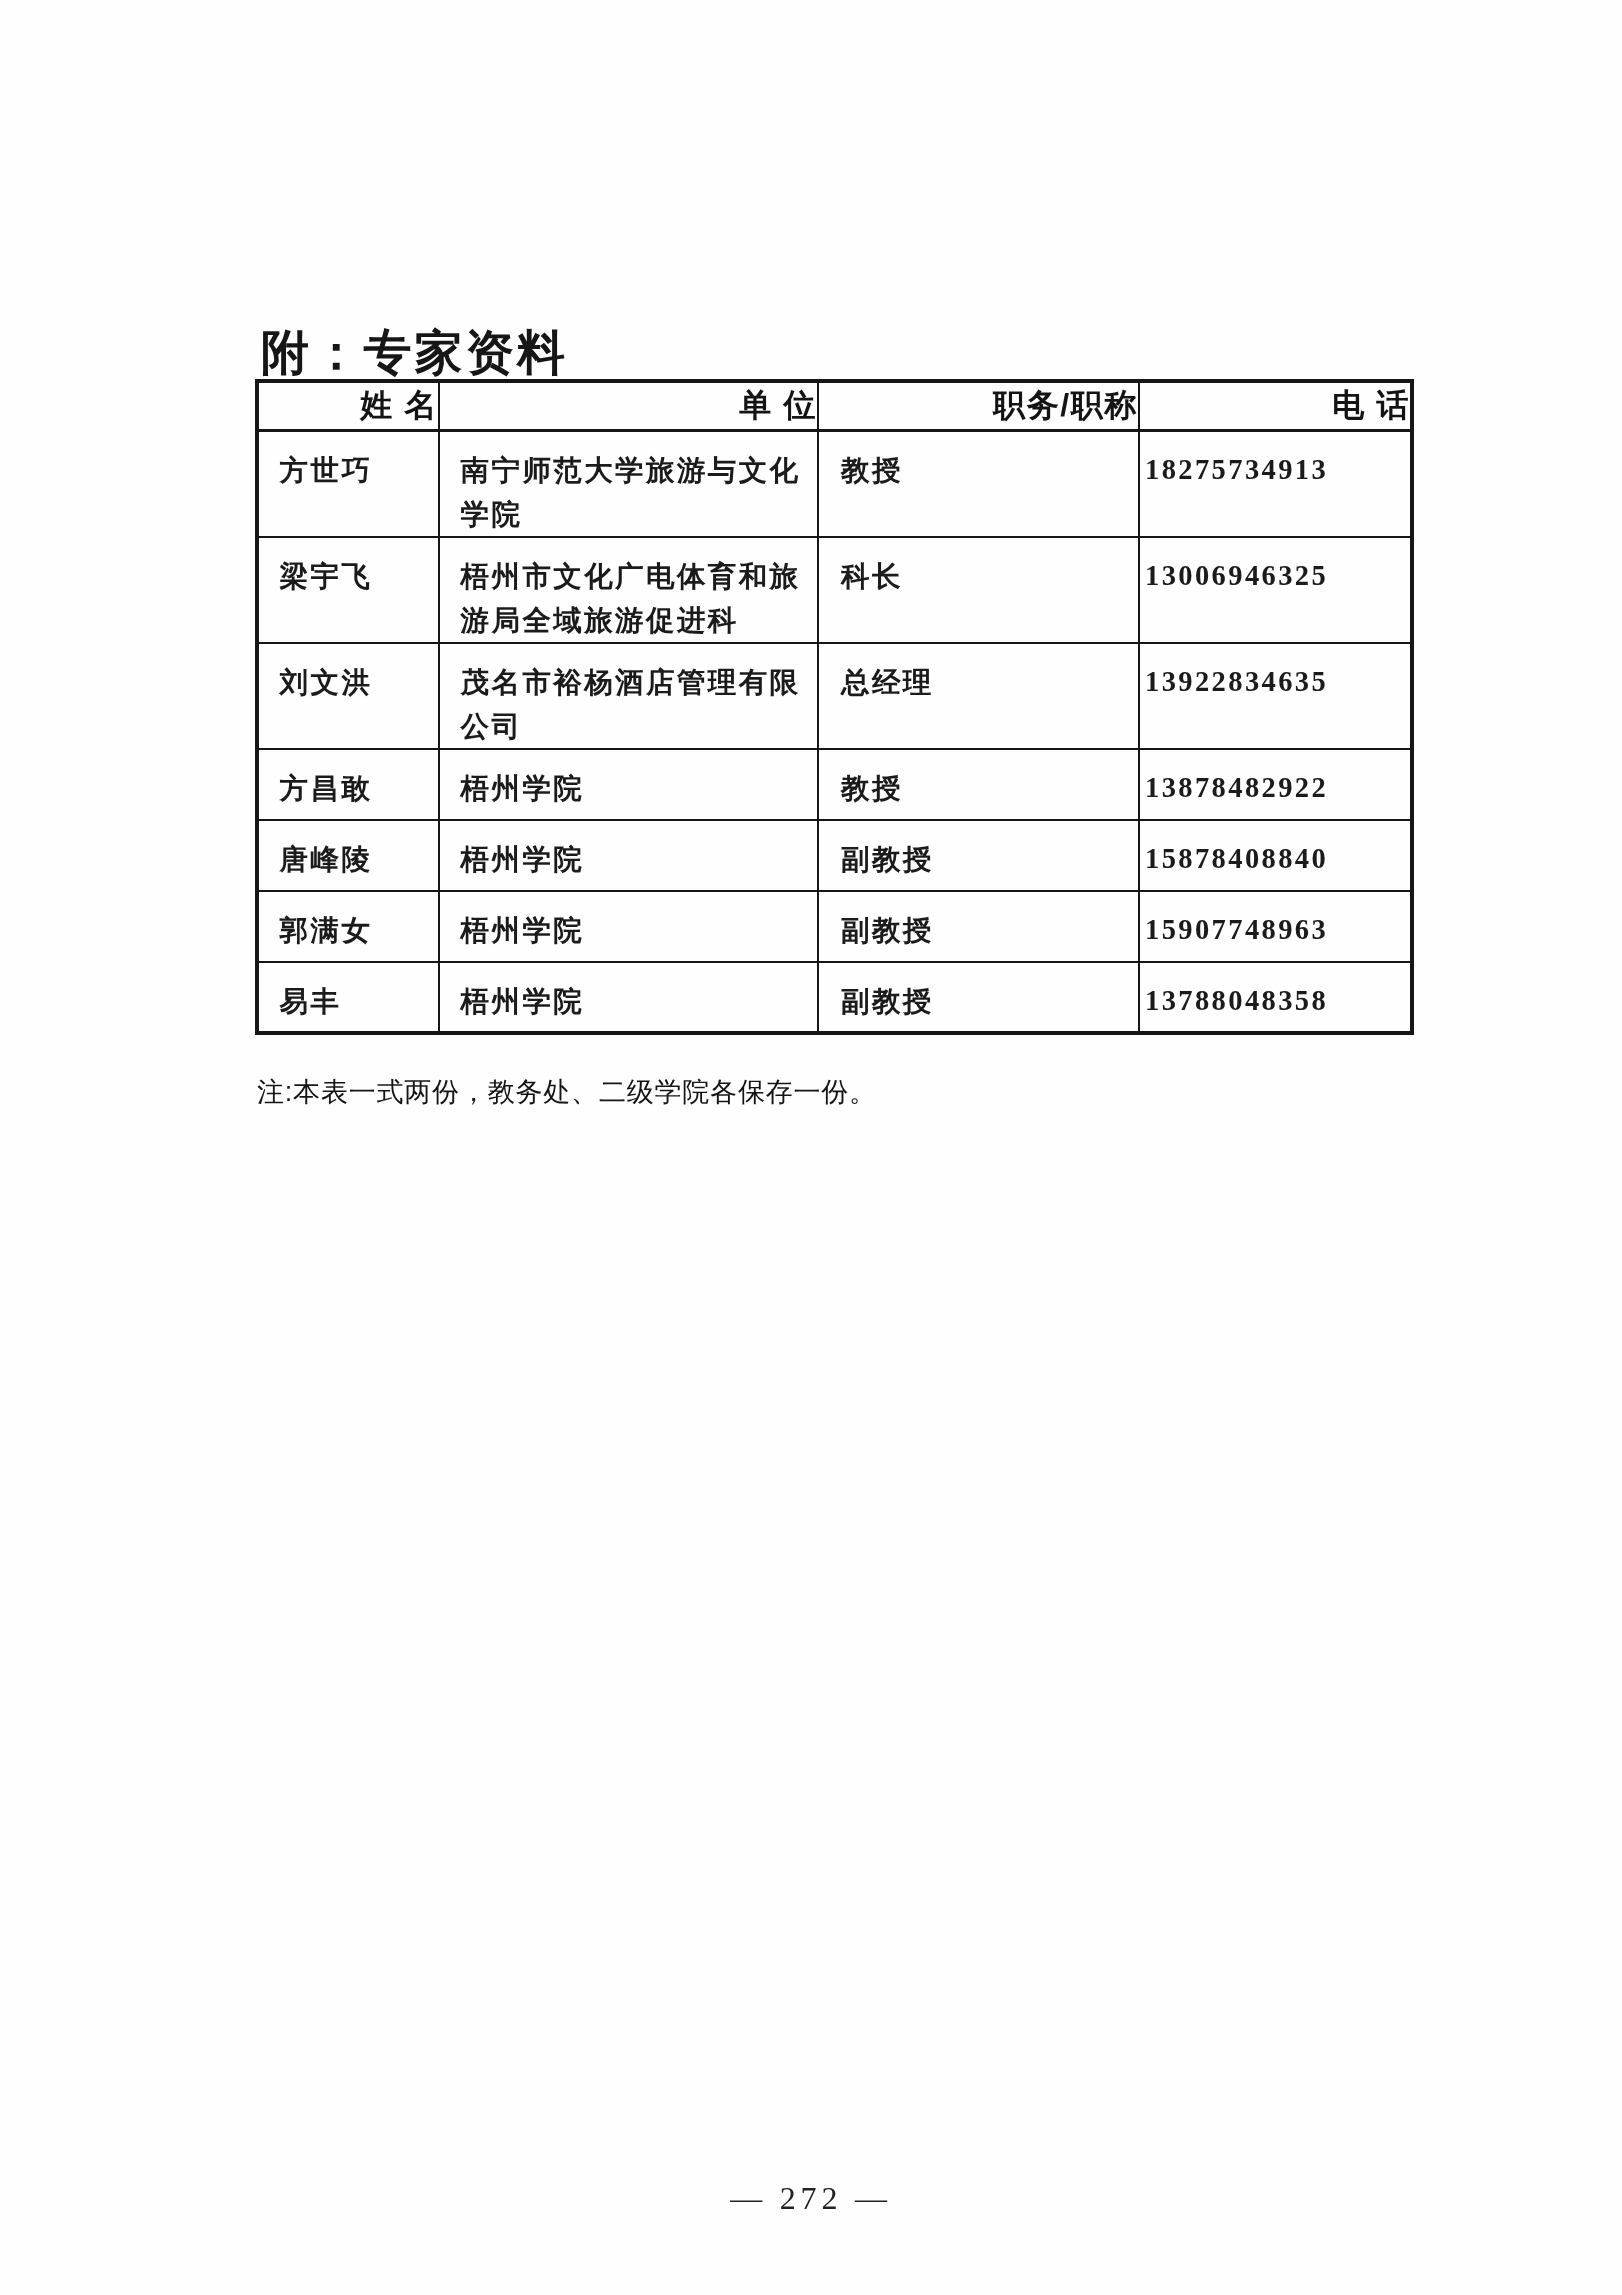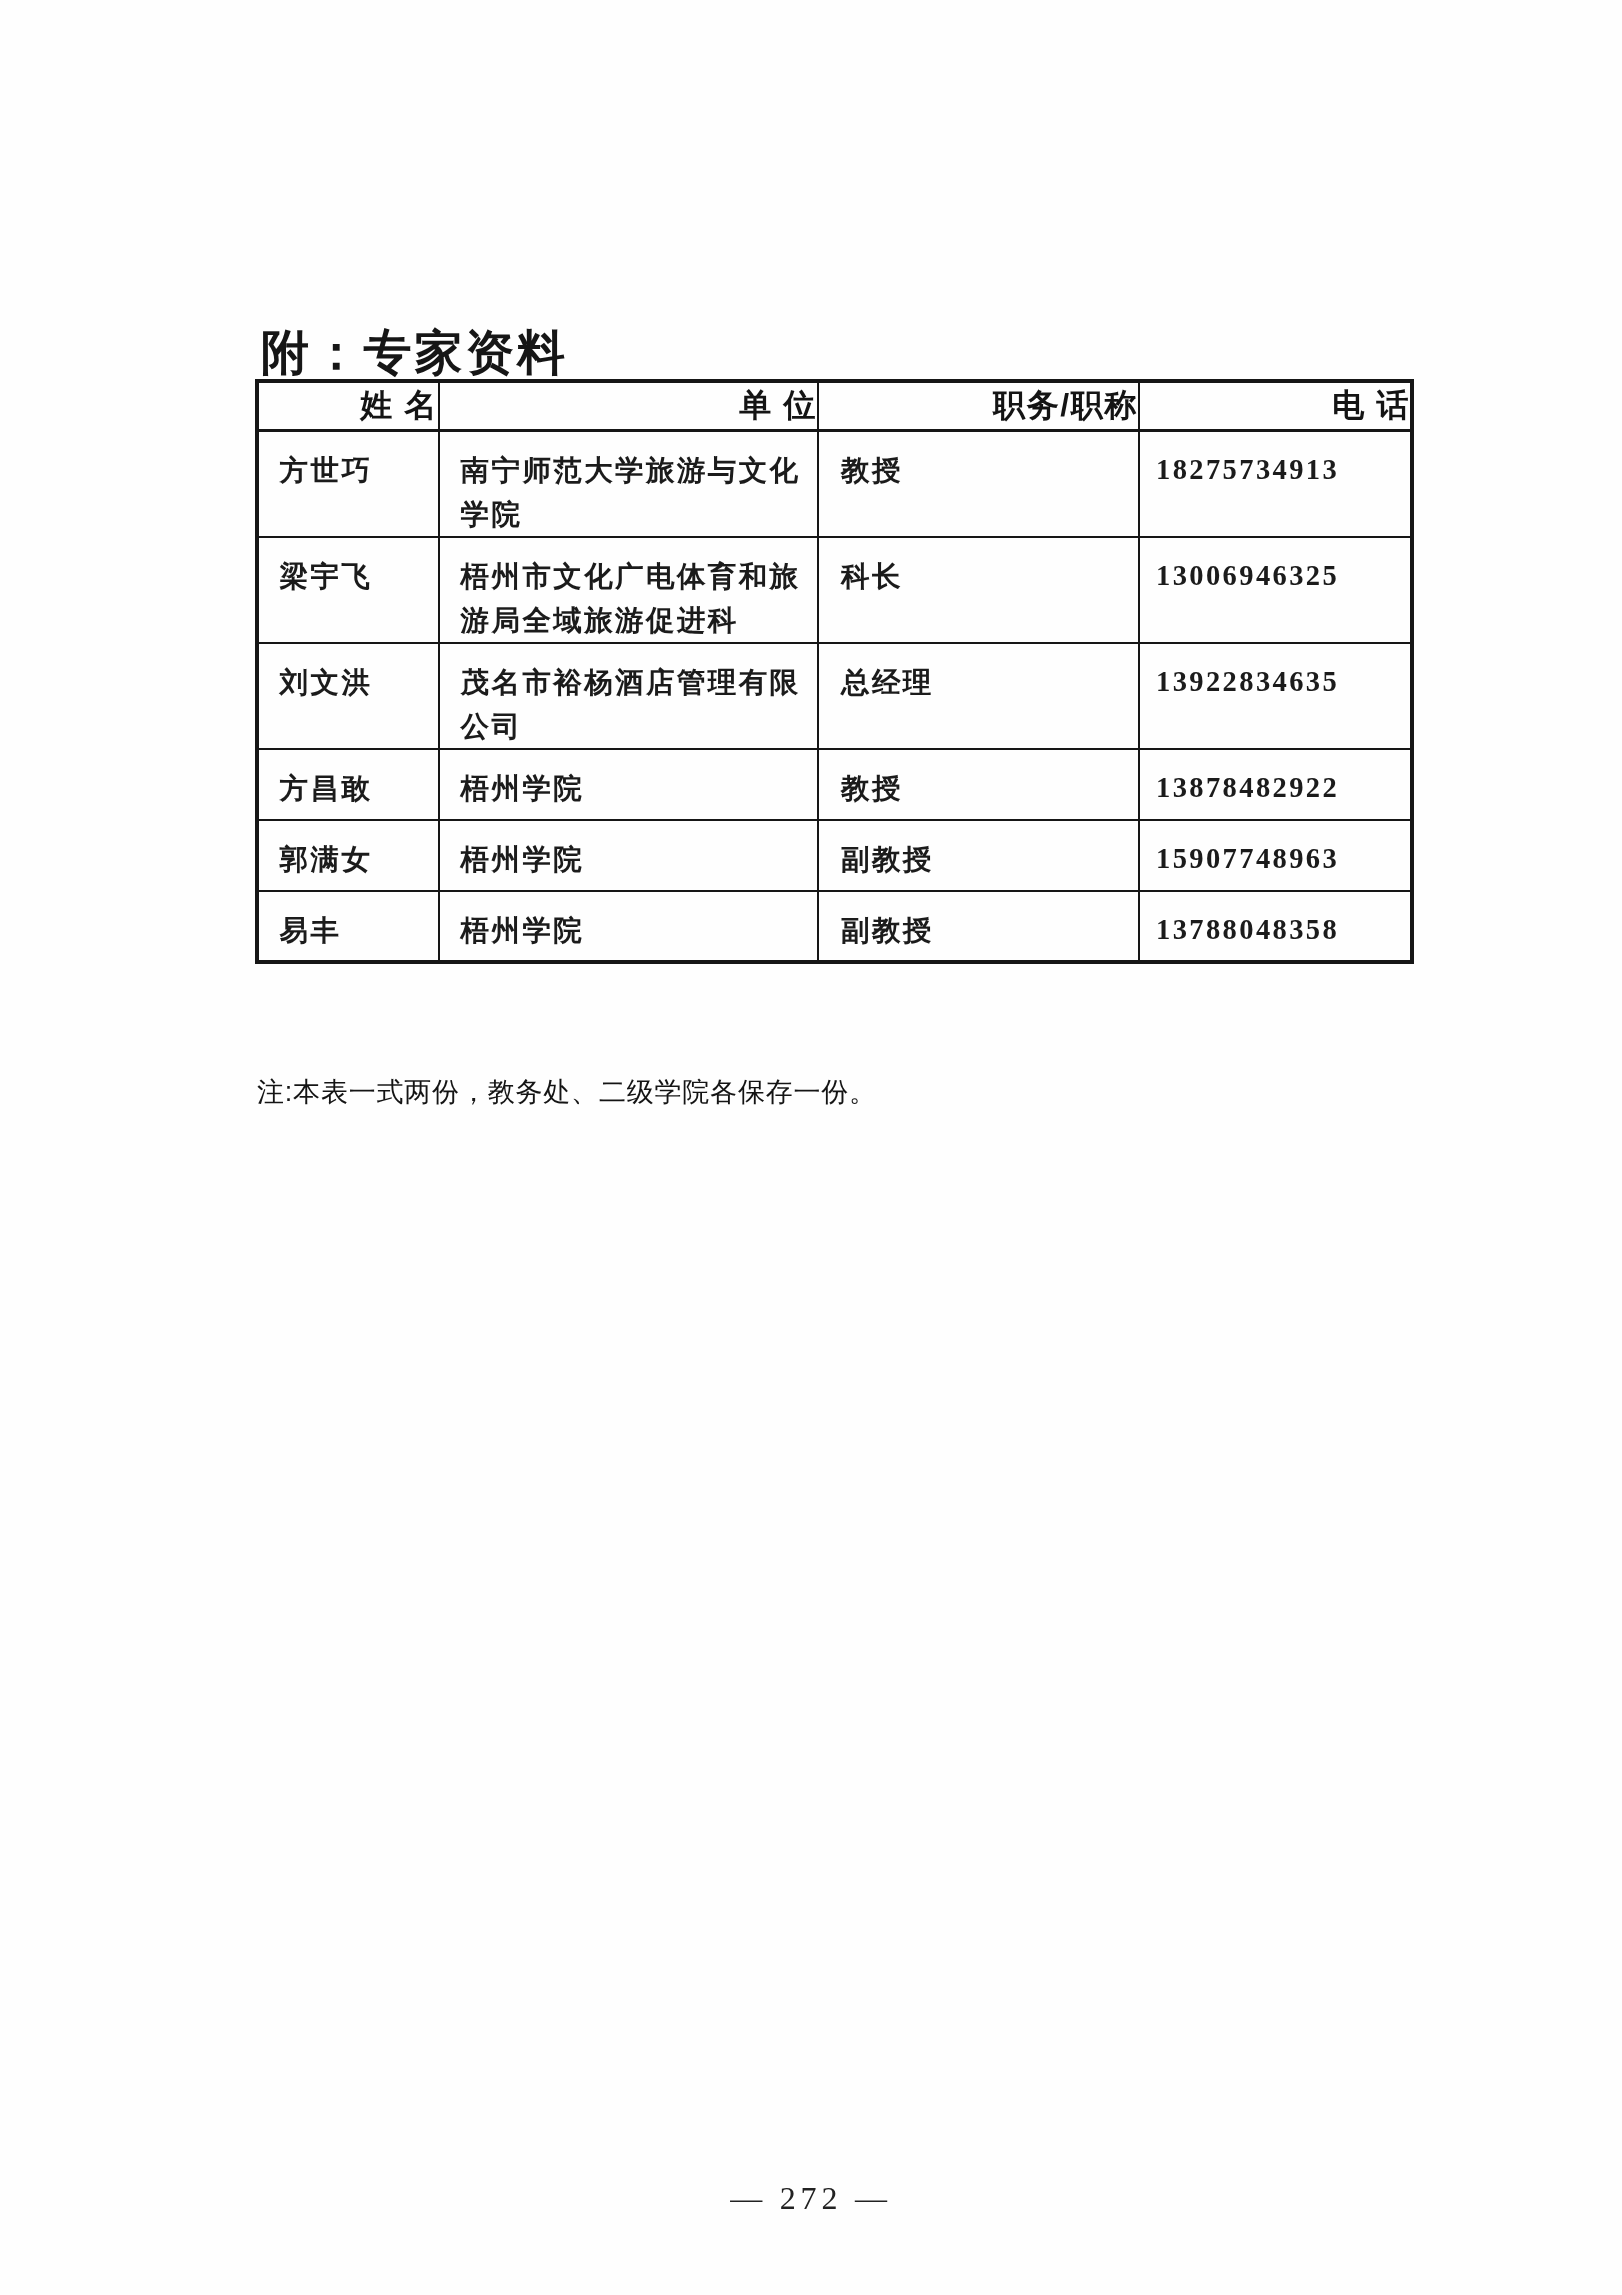--- a/index.html
+++ b/index.html
@@ -57,21 +57,21 @@
     font-size: 28.5px;
     font-weight: 600;
     letter-spacing: 2.4px;
     line-height: 44px;
     color: #1b1b1b;
   }
   td.cell-name  { padding-left: 20.6px; padding-right: 4px; }
   td.cell-unit  { padding-left: 20.6px; padding-right: 11px; }
   td.cell-title { padding-left: 22px; padding-right: 8px; }
   td.cell-phone {
-    padding-left: 16px;
+    padding-left: 5px;
     padding-right: 6.3px;
     font-family: "Liberation Serif", serif;
     font-size: 32px;
     font-weight: 400;
     letter-spacing: 0.8px;
   }
   .footnote {
     position: absolute;
     left: 257px;
     top: 1074px;
@@ -134,20 +134,26 @@
         <td class="cell-title">总经理</td>
         <td class="cell-phone">13922834635</td>
       </tr>
       <tr>
         <td class="cell-name">方昌敢</td>
         <td class="cell-unit">梧州学院</td>
         <td class="cell-title">教授</td>
         <td class="cell-phone">13878482922</td>
       </tr>
       <tr>
+        <td class="cell-name">唐峰陵</td>
+        <td class="cell-unit">梧州学院</td>
+        <td class="cell-title">副教授</td>
+        <td class="cell-phone">15878408840</td>
+      </tr>
+      <tr>
         <td class="cell-name">郭满女</td>
         <td class="cell-unit">梧州学院</td>
         <td class="cell-title">副教授</td>
         <td class="cell-phone">15907748963</td>
       </tr>
       <tr>
         <td class="cell-name">易丰</td>
         <td class="cell-unit">梧州学院</td>
         <td class="cell-title">副教授</td>
         <td class="cell-phone">13788048358</td>

